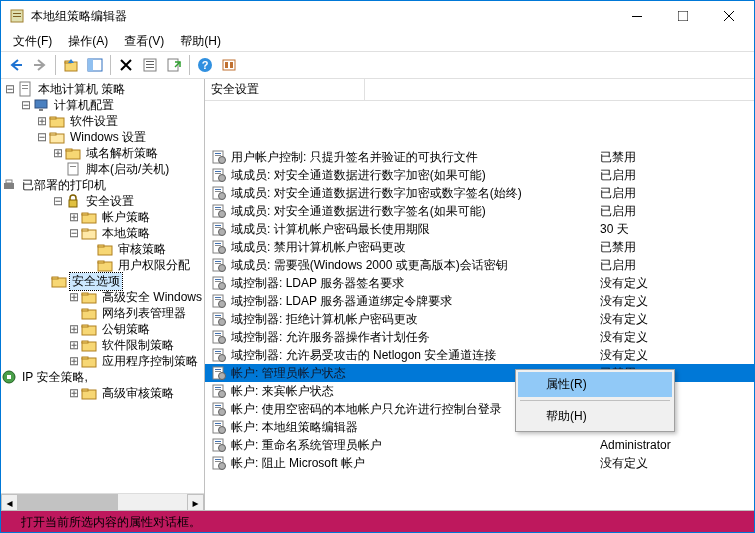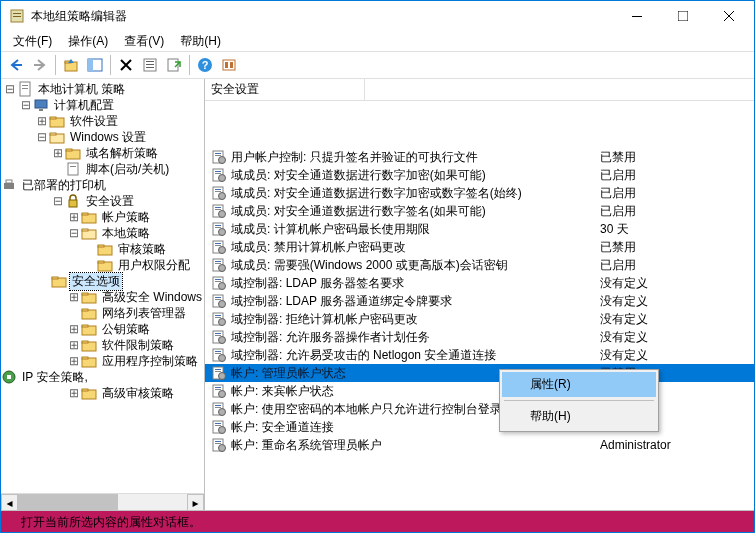--- a/index.html
+++ b/index.html
@@ -562,38 +562,50 @@
         </div>
         <div class="row">
           <span class="rico">
             <svg width="16" height="16">
               <rect x="2" y="2" width="10" height="12" fill="#fff" stroke="#808080"></rect>
               <rect x="4" y="4" width="6" height="1" fill="#4070b0"></rect>
               <rect x="4" y="6" width="6" height="1" fill="#888"></rect>
               <circle cx="11" cy="11" r="3.5" fill="#b0b0b0" stroke="#606060"></circle>
             </svg>
           </span>
-          <span class="r1">帐户: 安全通道连接</span>
+          <span class="r1">帐户: 本地组策略编辑器</span>
           <span class="r2">Guest</span>
         </div>
         <div class="row">
           <span class="rico">
             <svg width="16" height="16">
               <rect x="2" y="2" width="10" height="12" fill="#fff" stroke="#808080"></rect>
               <rect x="4" y="4" width="6" height="1" fill="#4070b0"></rect>
               <rect x="4" y="6" width="6" height="1" fill="#888"></rect>
               <circle cx="11" cy="11" r="3.5" fill="#b0b0b0" stroke="#606060"></circle>
             </svg>
           </span>
           <span class="r1">帐户: 重命名系统管理员帐户</span>
           <span class="r2">Administrator</span>
         </div>
-      </div>
-
-    <div class="ctxmenu" style="left:294px; top:290px;">
+        <div class="row">
+          <span class="rico">
+            <svg width="16" height="16">
+              <rect x="2" y="2" width="10" height="12" fill="#fff" stroke="#808080"></rect>
+              <rect x="4" y="4" width="6" height="1" fill="#4070b0"></rect>
+              <rect x="4" y="6" width="6" height="1" fill="#888"></rect>
+              <circle cx="11" cy="11" r="3.5" fill="#b0b0b0" stroke="#606060"></circle>
+            </svg>
+          </span>
+          <span class="r1">帐户: 阻止 Microsoft 帐户</span>
+          <span class="r2">没有定义</span>
+        </div>
+      </div>
+
+    <div class="ctxmenu" style="left:310px; top:290px;">
       <div class="citem hov">
         <span>属性(R)</span>
       </div>
       <div class="csep"></div>
       <div class="citem">
         <span>帮助(H)</span>
       </div>
     </div>
   </div>
 </div>

